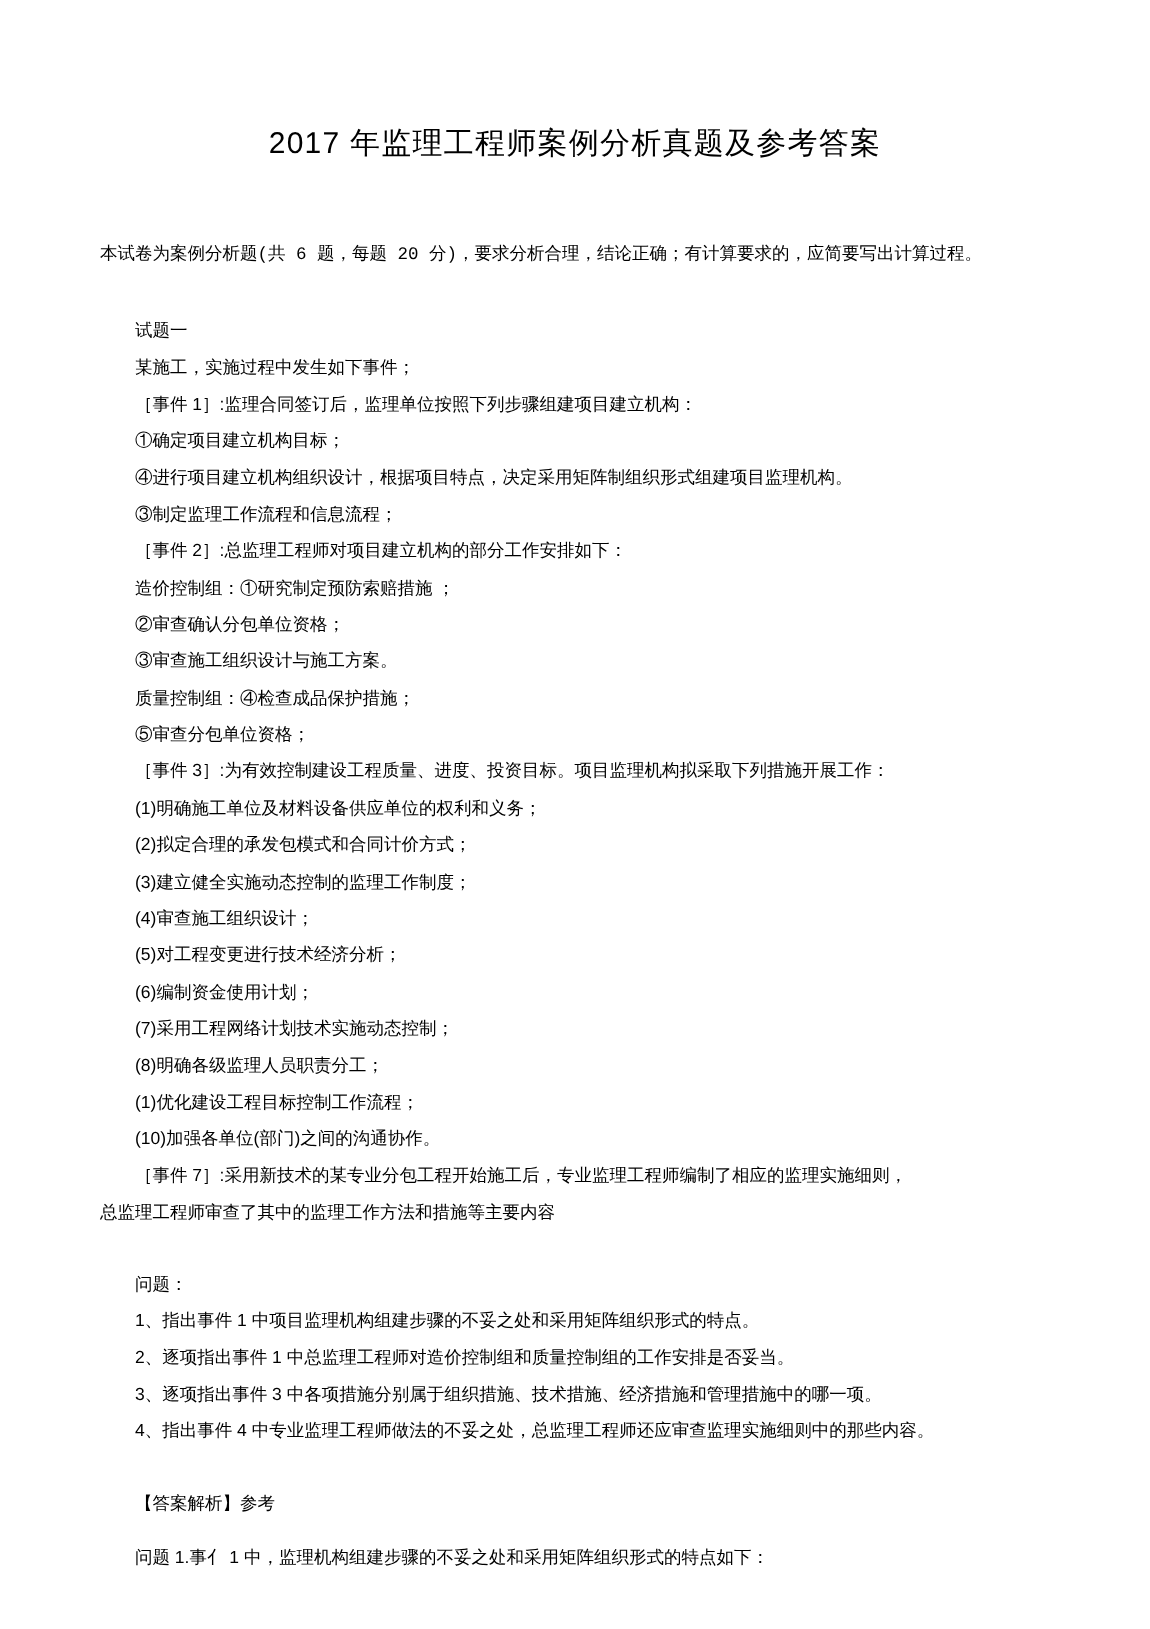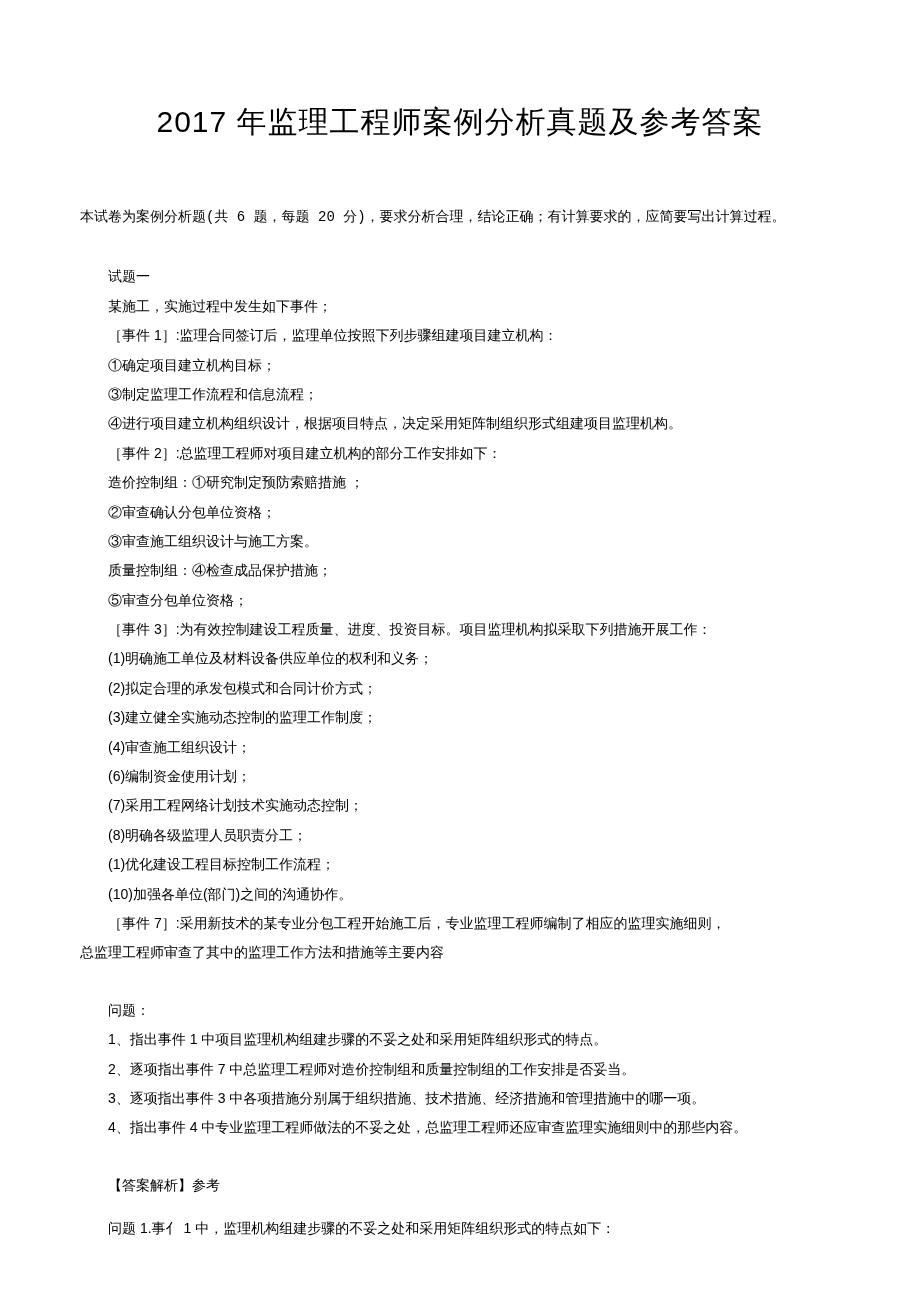--- a/index.html
+++ b/index.html
@@ -10,21 +10,21 @@
     color: #000;
     width: 920px;
   }
   .page {
     padding: 90px 80px 40px 80px;
     font-size: 14px;
     line-height: 2.1;
   }
   .title {
     text-align: center;
-    font-size: 30px;
+    font-size: 24px;
     font-family: "Microsoft YaHei", "SimHei", sans-serif;
     margin-bottom: 50px;
     letter-spacing: 1px;
     font-weight: normal;
   }
   .intro {
     text-indent: 0;
     margin-bottom: 30px;
     font-family: Liberation Mono, monospace;
   }
@@ -43,46 +43,47 @@
 <div class="page">
   <div class="title">2017 年监理工程师案例分析真题及参考答案</div>
 
   <p class="intro">本试卷为案例分析题(共 6 题，每题 20 分)，要求分析合理，结论正确；有计算要求的，应简要写出计算过程。</p>
 
   <div class="body">
     <p>试题一</p>
     <p>某施工，实施过程中发生如下事件；</p>
     <p>［事件 1］:监理合同签订后，监理单位按照下列步骤组建项目建立机构：</p>
     <p>①确定项目建立机构目标；</p>
+    <p>④进行项目建立机构组织设计，根据项目特点，决定采用矩阵制组织形式组建项目监理机构。</p>
     <p>③制定监理工作流程和信息流程；</p>
-    <p>④进行项目建立机构组织设计，根据项目特点，决定采用矩阵制组织形式组建项目监理机构。</p>
     <p>［事件 2］:总监理工程师对项目建立机构的部分工作安排如下：</p>
     <p>造价控制组：①研究制定预防索赔措施 ；</p>
     <p>②审查确认分包单位资格；</p>
     <p>③审查施工组织设计与施工方案。</p>
     <p>质量控制组：④检查成品保护措施；</p>
     <p>⑤审查分包单位资格；</p>
     <p>［事件 3］:为有效控制建设工程质量、进度、投资目标。项目监理机构拟采取下列措施开展工作：</p>
     <p>(1)明确施工单位及材料设备供应单位的权利和义务；</p>
     <p>(2)拟定合理的承发包模式和合同计价方式；</p>
     <p>(3)建立健全实施动态控制的监理工作制度；</p>
     <p>(4)审查施工组织设计；</p>
+    <p>(5)对工程变更进行技术经济分析；</p>
     <p>(6)编制资金使用计划；</p>
     <p>(7)采用工程网络计划技术实施动态控制；</p>
     <p>(8)明确各级监理人员职责分工；</p>
     <p>(1)优化建设工程目标控制工作流程；</p>
     <p>(10)加强各单位(部门)之间的沟通协作。</p>
     <p>［事件 7］:采用新技术的某专业分包工程开始施工后，专业监理工程师编制了相应的监理实施细则，</p>
     <p style="text-indent:0">总监理工程师审查了其中的监理工作方法和措施等主要内容</p>
 
     <div class="section-gap"></div>
 
     <p>问题：</p>
     <p>1、指出事件 1 中项目监理机构组建步骤的不妥之处和采用矩阵组织形式的特点。</p>
-    <p>2、逐项指出事件 7 中总监理工程师对造价控制组和质量控制组的工作安排是否妥当。</p>
+    <p>2、逐项指出事件 1 中总监理工程师对造价控制组和质量控制组的工作安排是否妥当。</p>
     <p>3、逐项指出事件 3 中各项措施分别属于组织措施、技术措施、经济措施和管理措施中的哪一项。</p>
     <p>4、指出事件 4 中专业监理工程师做法的不妥之处，总监理工程师还应审查监理实施细则中的那些内容。</p>
 
     <div class="section-gap"></div>
 
     <p>【答案解析】参考</p>
 
     <div class="section-gap" style="height:14px"></div>
 
     <p>问题 1.事亻 1 中，监理机构组建步骤的不妥之处和采用矩阵组织形式的特点如下：</p>

